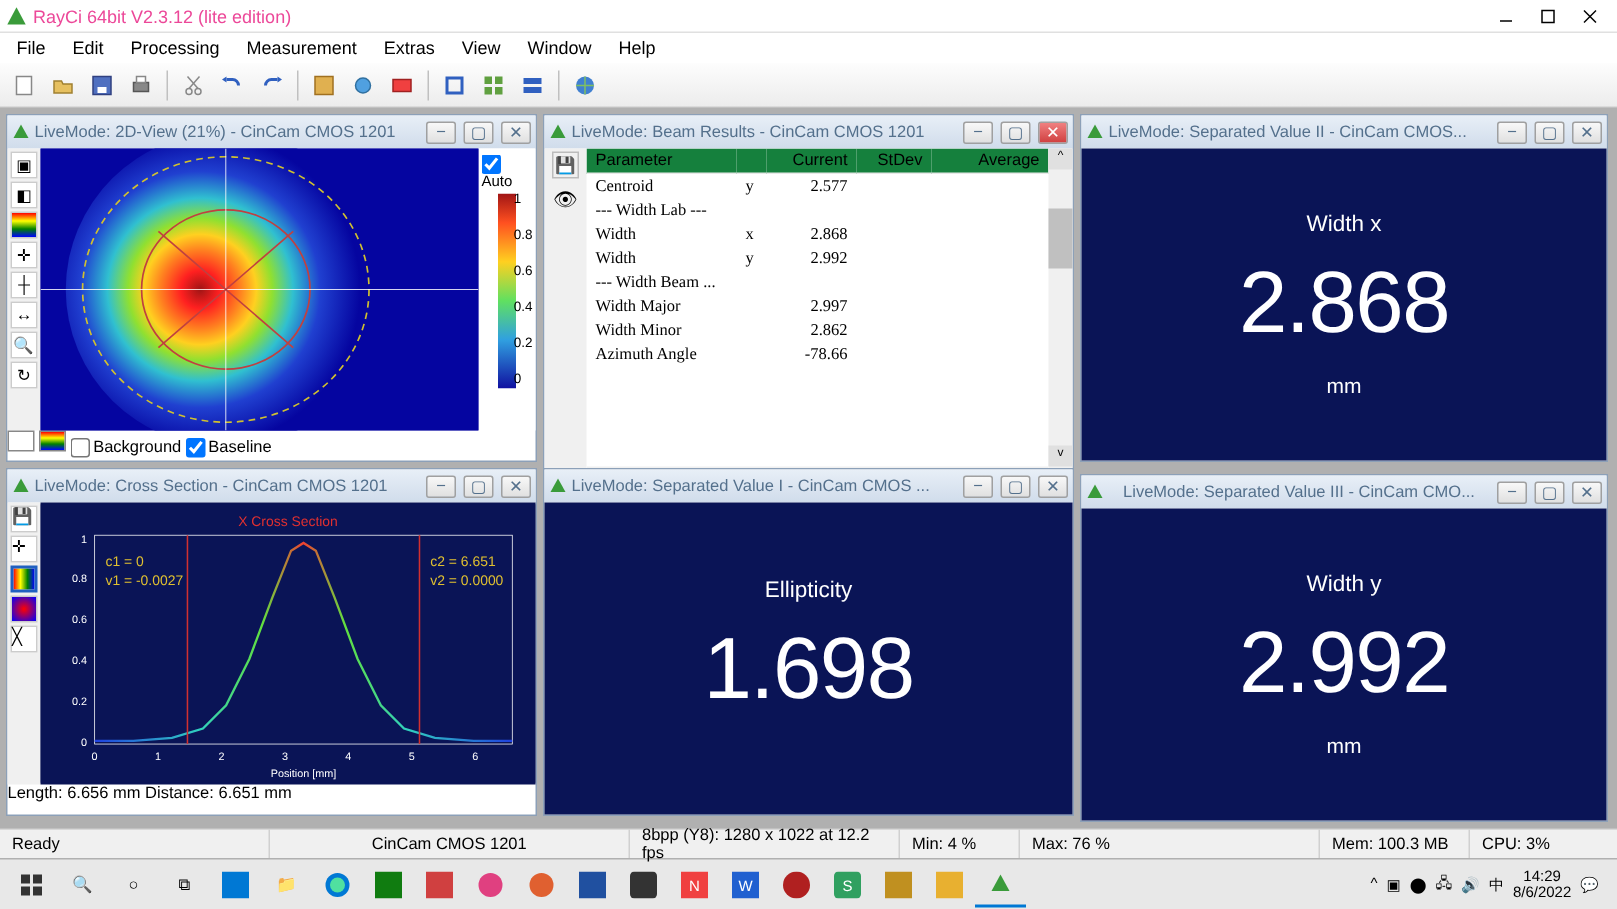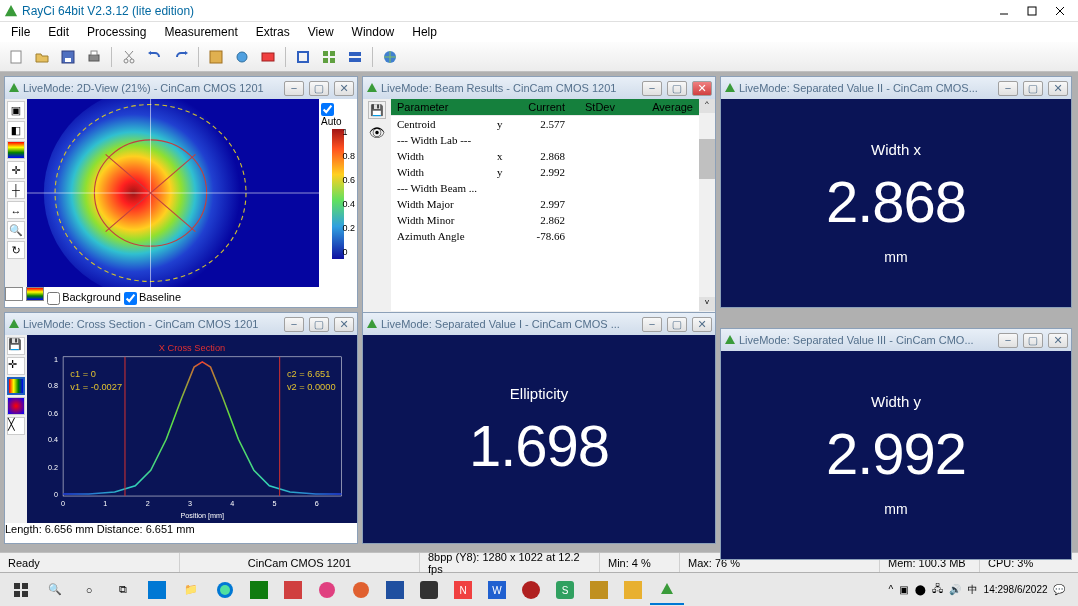--- a/index.html
+++ b/index.html
@@ -1,21 +1,21 @@
 <!DOCTYPE html>
 <html><head>
 <meta charset="utf-8">
 <style>
 * { margin:0; padding:0; box-sizing:border-box; font-family:"Segoe UI",Tahoma,sans-serif; }
 body { width:1078px; height:606px; background:#fff; overflow:hidden; font-size:11px; }
 
 
 .titlebar { height:22px; background:#fff; display:flex; align-items:center; padding:0 4px; border-bottom:1px solid #e0e0e0; }
 .titlebar .logo { width:14px; height:14px; margin-right:4px; }
-.titlebar .title { flex:1; color:#0369a1; font-size:12px; }
+.titlebar .title { flex:1; color:#ec4899; font-size:12px; }
 .titlebar .winbtn { width:28px; height:22px; display:flex; align-items:center; justify-content:center; cursor:pointer; }
 
 
 .menubar { height:20px; background:#fff; display:flex; align-items:center; padding:0 3px; gap:2px; }
 .menubar .menu { padding:2px 8px; cursor:pointer; font-size:12px; }
 
 
 .toolbar { height:30px; background:linear-gradient(#fdfdfd,#ececec); border-bottom:1px solid #c0c0c0; display:flex; align-items:center; padding:0 4px; gap:2px; }
 .toolbar .tbtn { width:24px; height:24px; display:flex; align-items:center; justify-content:center; border:1px solid transparent; cursor:pointer; border-radius:2px; }
 .toolbar .sep { width:1px; height:20px; background:#c0c0c0; margin:0 3px; }
@@ -62,21 +62,21 @@
 .xsect .xplot { flex:1; background:#0a1456; position:relative; }
 
 
 .statusbar { height:20px; background:#f0f0f0; border-top:1px solid #c0c0c0; display:flex; align-items:center; font-size:11px; }
 .statusbar .cell { padding:0 8px; border-right:1px solid #d0d0d0; height:100%; display:flex; align-items:center; }
 
 
 .taskbar { height:34px; background:#e8e8e8; border-top:1px solid #b0b0b0; display:flex; align-items:center; padding:0 4px; }
 .taskbar .tb { width:34px; height:30px; display:flex; align-items:center; justify-content:center; cursor:pointer; }
 .taskbar .tray { margin-left:auto; display:flex; align-items:center; gap:6px; font-size:10px; padding-right:8px; }
-.taskbar .clock { display:flex; flex-direction:row; align-items:center; font-size:10px; line-height:1.1; }
+.taskbar .clock { display:flex; flex-direction:column; align-items:center; font-size:10px; line-height:1.1; }
 
 input[type=checkbox] { vertical-align:middle; margin-right:2px; }
 </style>
 </head>
 <body>
 
 <div class="titlebar">
   <svg class="logo" viewBox="0 0 16 16">
       <polygon points="8,1 15,14 1,14" fill="#3a9b3a"></polygon>
     </svg>
@@ -479,21 +479,21 @@
     </div>
     <div class="swbody">
       <div class="bigval">
         <div class="lbl">Ellipticity</div>
         <div class="val">1.698</div>
         <div class="unit"></div>
       </div>
     </div>
   </div>
 
-  <div class="subwin" style="left:720px;top:256px;width:352px;height:232px;">
+  <div class="subwin" style="left:720px;top:244px;width:352px;height:232px;text-align:center;">
     <div class="swtitle">
       <svg class="swlogo" viewBox="0 0 12 12">
           <polygon points="6,1 11,10 1,10" fill="#3a9b3a"></polygon>
         </svg>
       <span class="swtxt">LiveMode: Separated Value III - CinCam CMO...</span>
       <div class="swbtn">−</div>
       <div class="swbtn">▢</div>
       <div class="swbtn">✕</div>
     </div>
     <div class="swbody">

